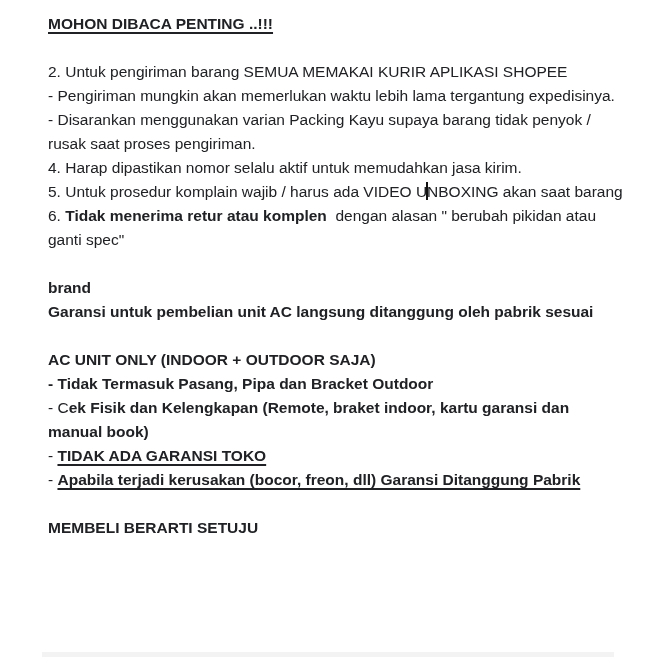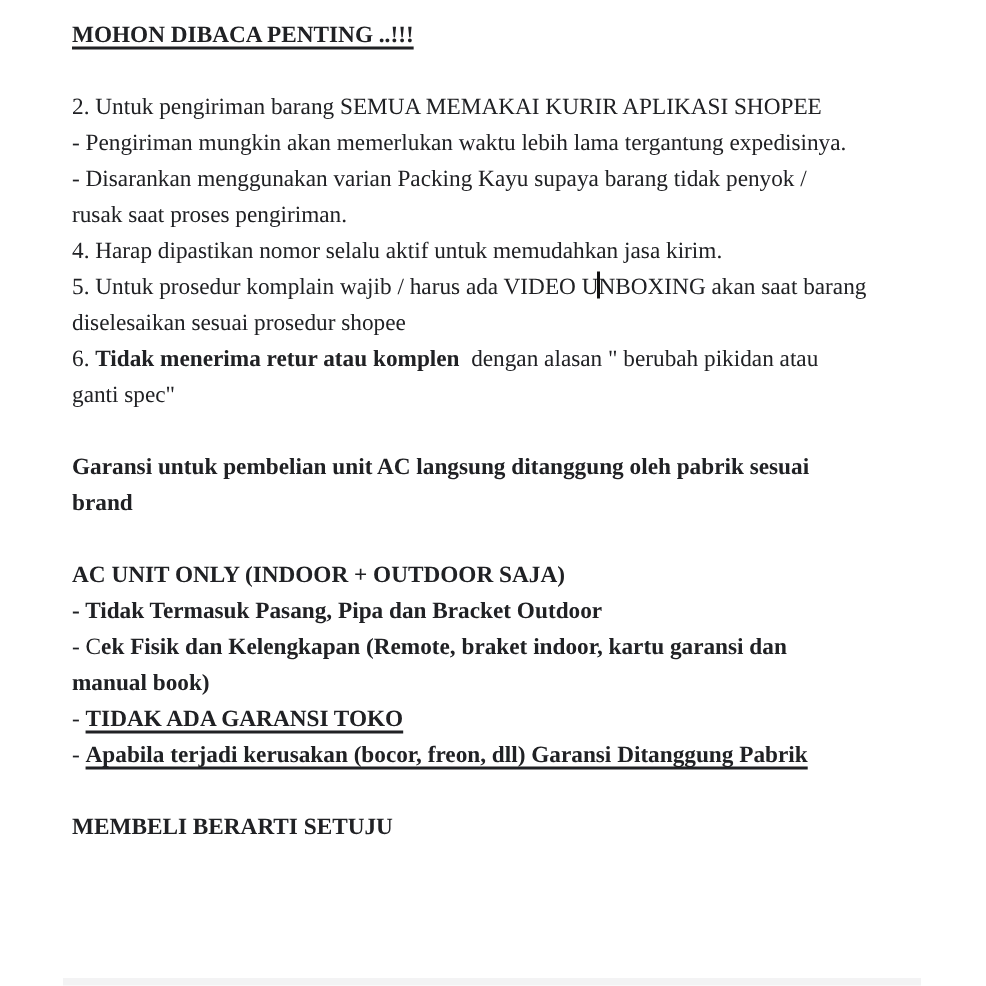--- a/index.html
+++ b/index.html
@@ -18,21 +18,20 @@
     position: absolute;
     left: 48px;
     top: 12px;
     right: 44px;
     color: #202124;
     font-size: 15.5px;
     line-height: 24px;
   }
   .paragraph {
     margin: 0 0 24px 0;
-    font-family: Liberation Serif, serif;
   }
   .paragraph:last-child {
     margin-bottom: 0;
   }
   .line {
     white-space: pre;
     min-height: 24px;
   }
   .b {
     font-weight: 700;
@@ -66,27 +65,26 @@
     <div class="paragraph">
       <div class="line"><span class="b u">MOHON DIBACA PENTING ..!!!</span></div>
     </div>
     <div class="paragraph">
       <div class="line"><span>2. Untuk pengiriman barang SEMUA MEMAKAI KURIR APLIKASI SHOPEE</span></div>
       <div class="line"><span>- Pengiriman mungkin akan memerlukan waktu lebih lama tergantung expedisinya.</span></div>
       <div class="line"><span>- Disarankan menggunakan varian Packing Kayu supaya barang tidak penyok /</span></div>
       <div class="line"><span>rusak saat proses pengiriman.</span></div>
       <div class="line"><span>4. Harap dipastikan nomor selalu aktif untuk memudahkan jasa kirim.</span></div>
       <div class="line"><span>5. Untuk prosedur komplain wajib / harus ada VIDEO U</span><span class="caret"></span><span>NBOXING akan saat barang</span></div>
-      <div class="line"><span>diselesaikan sesuai prosedur shopee</span></div>
       <div class="line"><span>6. </span><span class="b">Tidak menerima retur atau komplen</span><span>  dengan alasan " berubah pikidan atau</span></div>
       <div class="line"><span>ganti spec"</span></div>
     </div>
     <div class="paragraph">
+      <div class="line"><span class="b">brand</span></div>
       <div class="line"><span class="b">Garansi untuk pembelian unit AC langsung ditanggung oleh pabrik sesuai</span></div>
-      <div class="line"><span class="b">brand</span></div>
     </div>
     <div class="paragraph">
       <div class="line"><span class="b">AC UNIT ONLY (INDOOR + OUTDOOR SAJA)</span></div>
       <div class="line"><span class="b">- Tidak Termasuk Pasang, Pipa dan Bracket Outdoor</span></div>
       <div class="line"><span>- C</span><span class="b">ek Fisik dan Kelengkapan (Remote, braket indoor, kartu garansi dan</span></div>
       <div class="line"><span class="b">manual book)</span></div>
       <div class="line"><span>- </span><span class="b u">TIDAK ADA GARANSI TOKO</span></div>
       <div class="line"><span>- </span><span class="b u">Apabila terjadi kerusakan (bocor, freon, dll) Garansi Ditanggung Pabrik</span></div>
     </div>
     <div class="paragraph">

